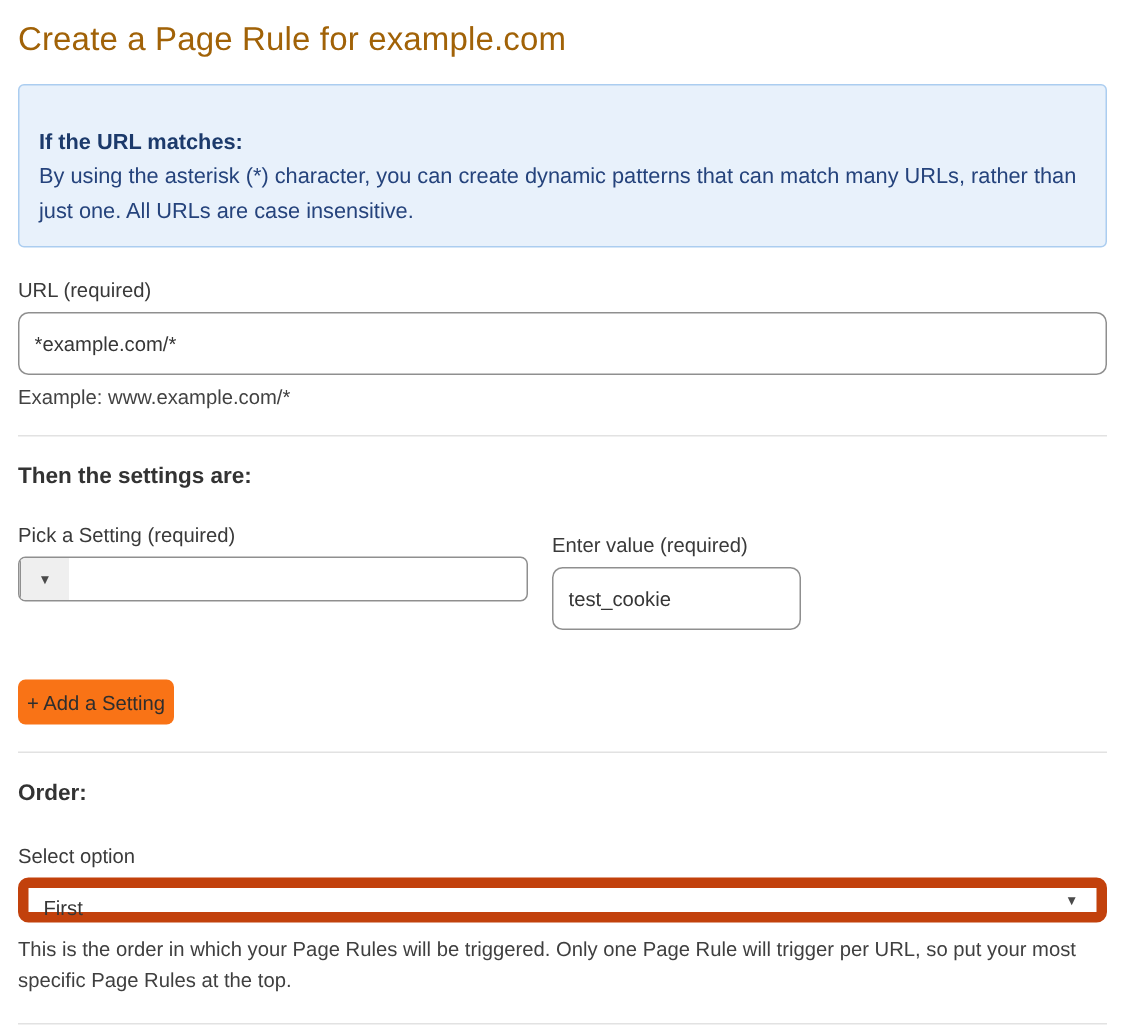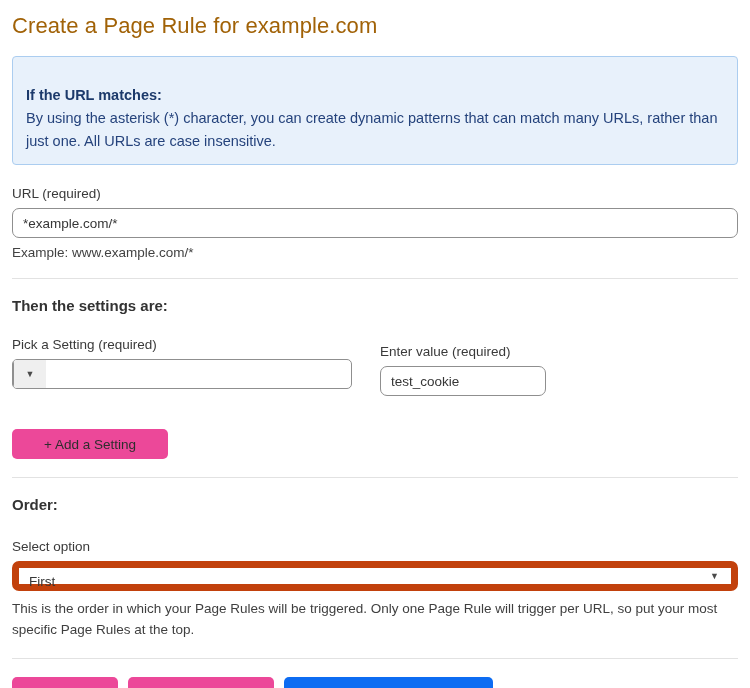--- a/index.html
+++ b/index.html
@@ -40,21 +40,21 @@
   }
   .field-label {
     display: block;
     font-size: 13.5px;
     color: #3a3a3a;
     margin-bottom: 7px;
   }
   .text-input {
     display: block;
     width: 100%;
-    height: 30px;
+    height: 42px;
     border: 1px solid #8f8f8f;
     border-radius: 7px;
     padding: 0 10px;
     font-family: "Liberation Sans", sans-serif;
     font-size: 13.5px;
     color: #363636;
     background: #ffffff;
     outline: none;
   }
   .helper-text {
@@ -67,21 +67,21 @@
     border-top: 1px solid #e2e2e2;
     margin: 18px 0;
   }
   .section-heading {
     font-size: 15px;
     font-weight: bold;
     color: #333333;
   }
   .settings-row {
     display: flex;
-    gap: 28px;
+    gap: 16px;
     margin-top: 23px;
   }
   .setting-col { width: 340px; }
   .value-col { width: 166px; margin-top: 7px; }
   .custom-select {
     display: flex;
     height: 30px;
     border: 1px solid #8f8f8f;
     border-radius: 5px;
     background: #ffffff;
@@ -107,22 +107,22 @@
     color: #4a4a4a;
   }
   .btn {
     display: inline-block;
     height: 30px;
     border: none;
     border-radius: 5px;
     font-family: "Liberation Sans", sans-serif;
     font-size: 13.5px;
     color: #2e2e2e;
-    background: #ec4899;
-    padding: 0 32px;
+    background: #f97316;
+    padding: 0 6px;
     cursor: pointer;
   }
   .add-setting-btn { margin-top: 33px; }
   .order-heading { margin-top: 0; }
   .order-select-label { margin-top: 26px; }
   .full-select {
     position: relative;
     width: 100%;
     height: 30px;
     border: 7px solid #c2410c;

